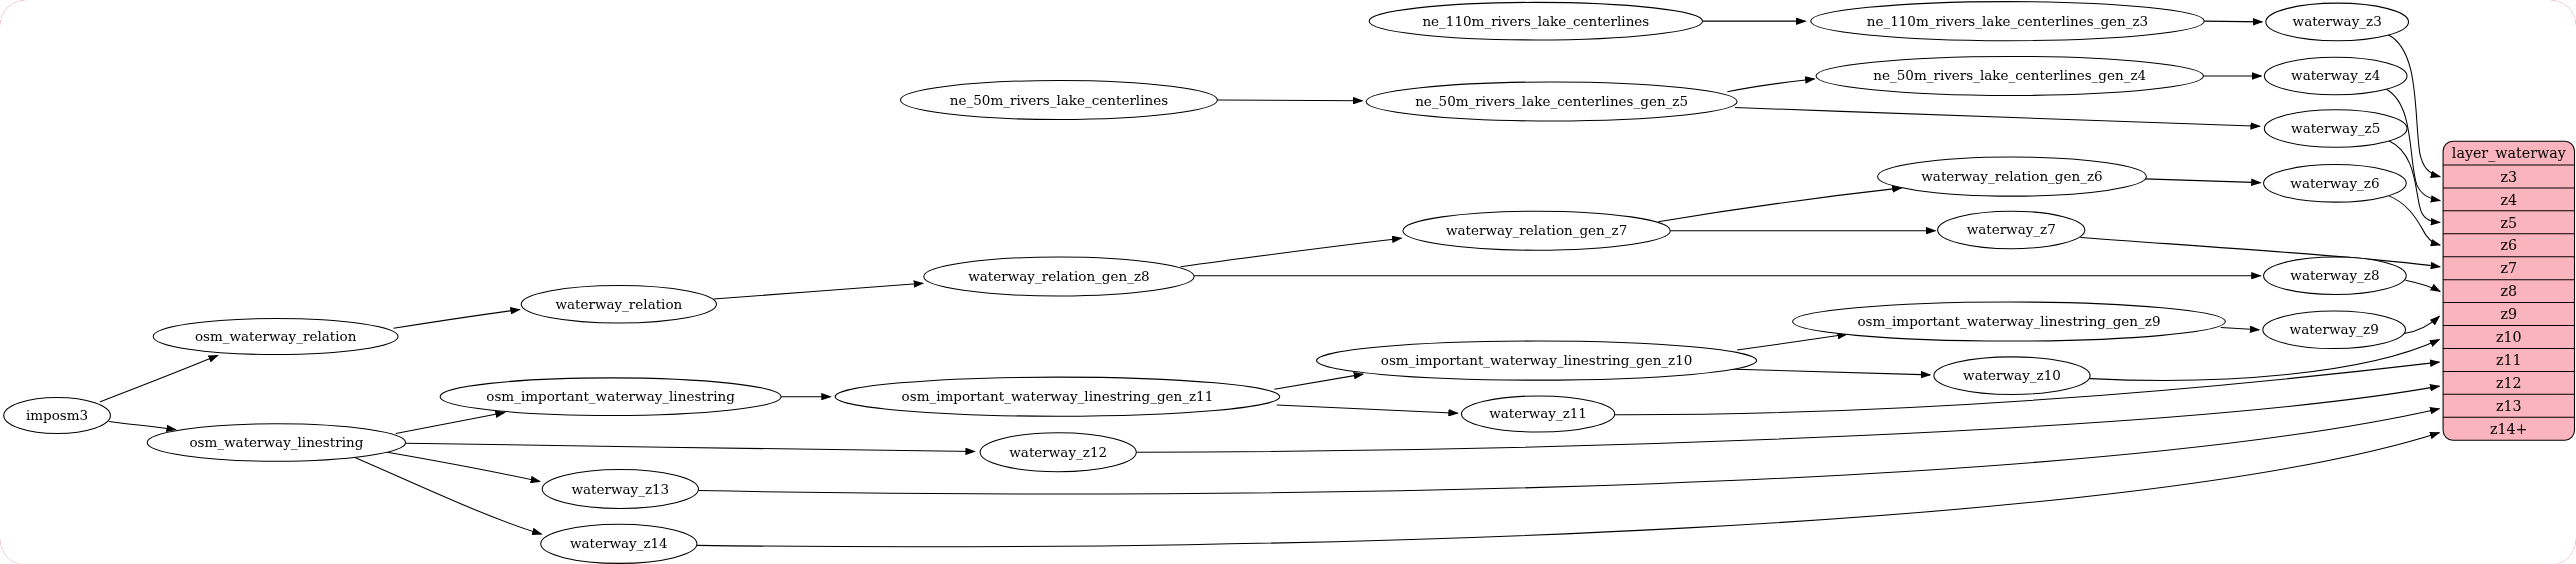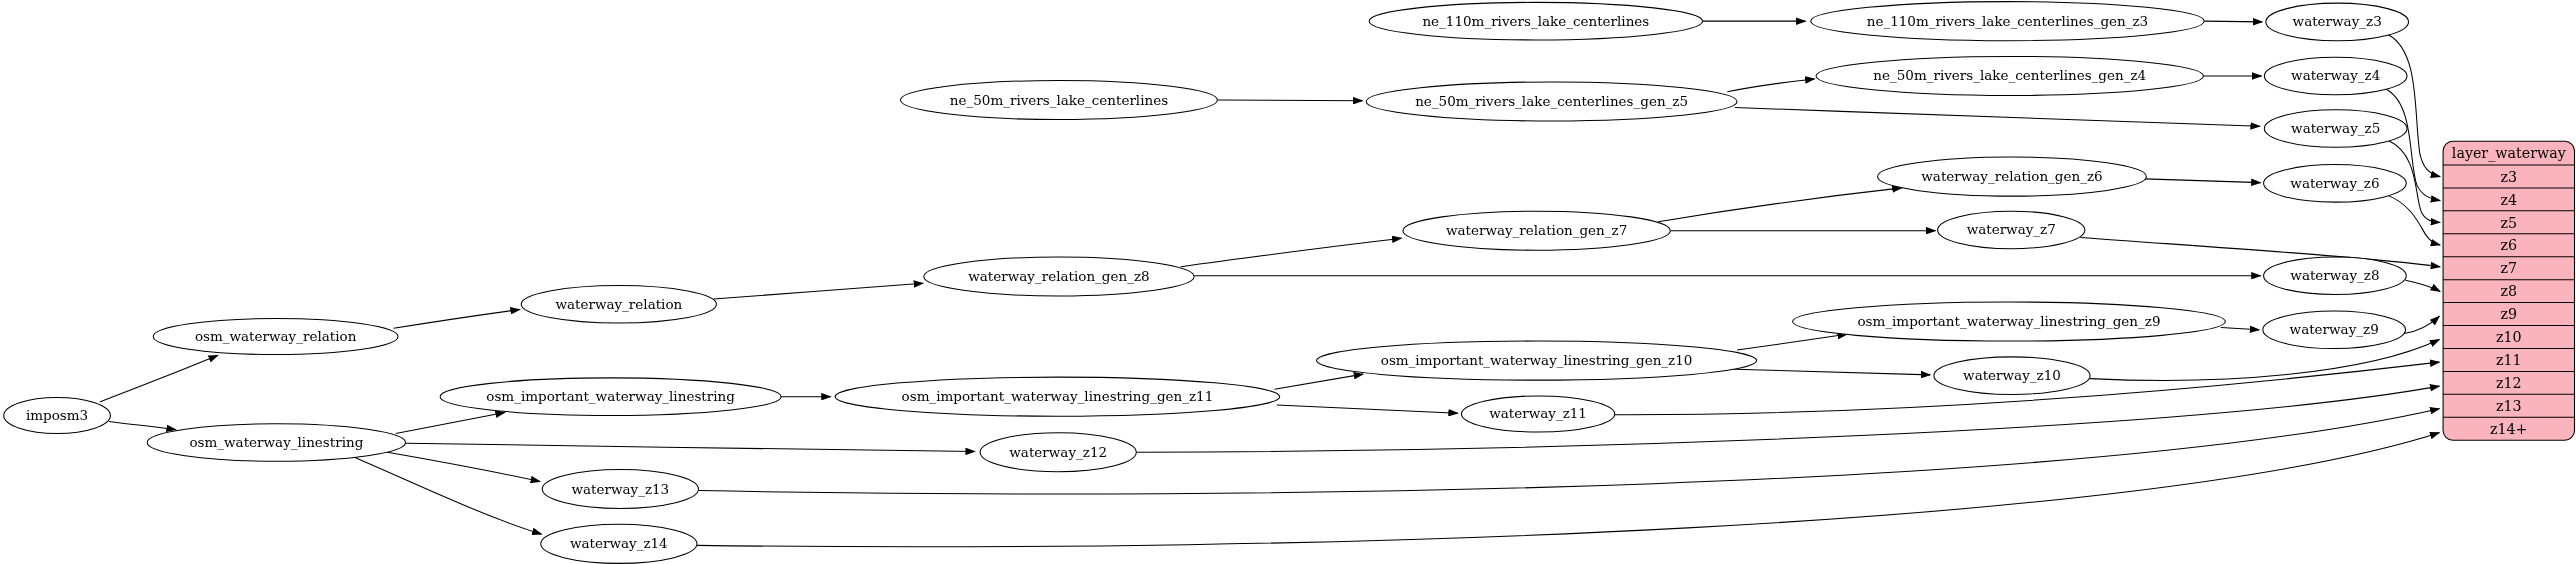--- a/index.html
+++ b/index.html
@@ -6,20 +6,21 @@
     margin: 0;
     padding: 0;
     background: #ffffff;
   }
   #canvas-wrap {
     position: relative;
     width: 2576px;
     height: 565px;
     background: #be185d;
     overflow: hidden;
+    border-radius: 26px;
   }
   svg text {
     font-family: "DejaVu Serif", "Liberation Serif", serif;
     fill: #000000;
   }
   svg .node-label { font-size: 18px; }
   svg .table-label { font-size: 19px; }
 </style>
 </head>
 <body>

